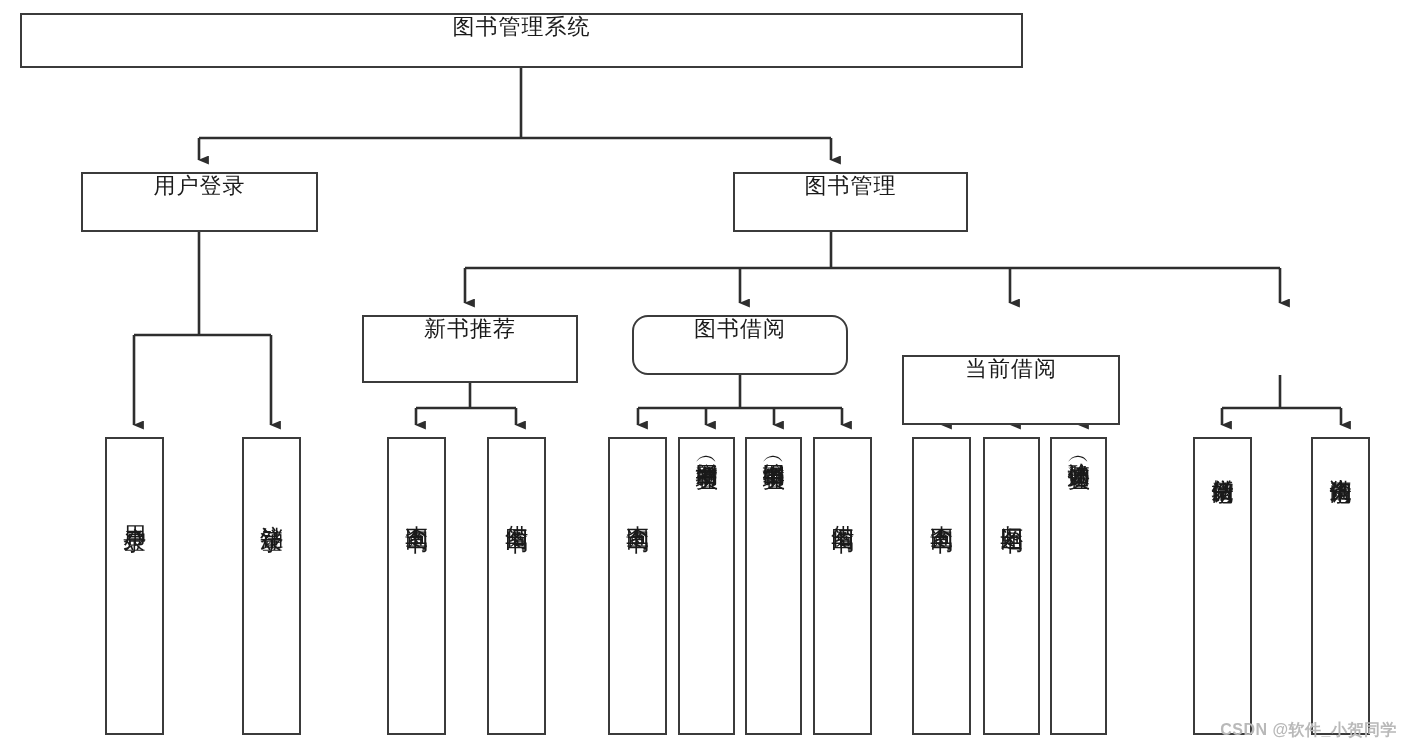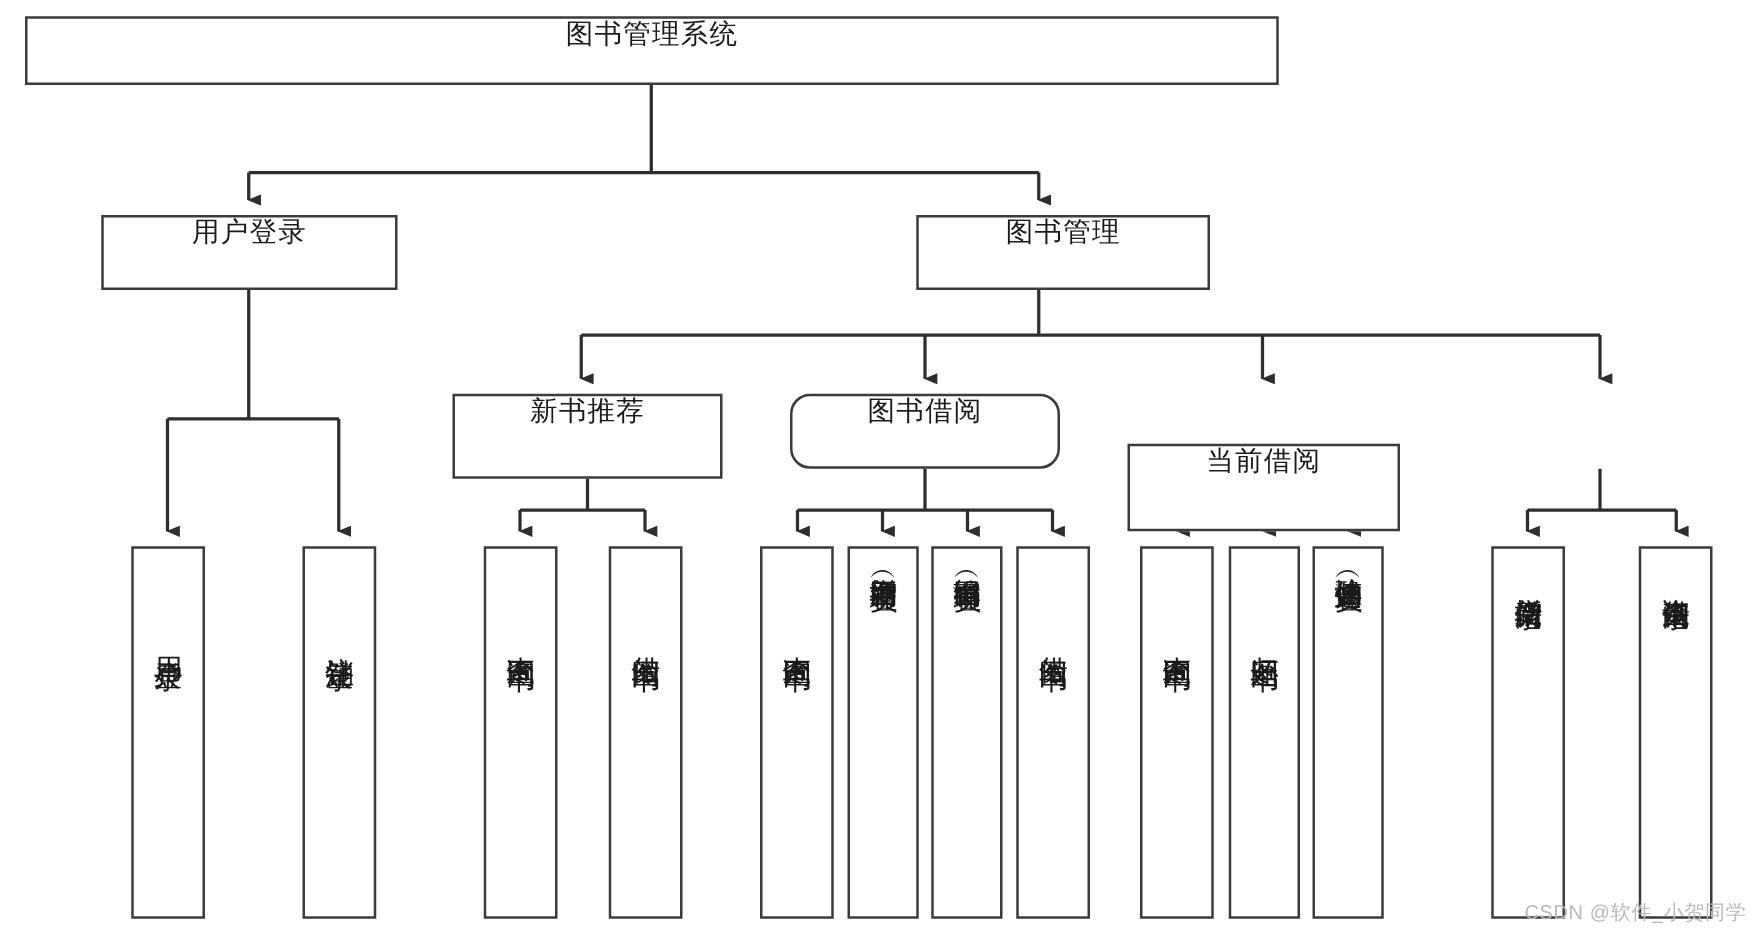--- a/index.html
+++ b/index.html
@@ -67,20 +67,21 @@
   }
   #watermark {
     position: absolute;
     right: 8px;
     bottom: 6px;
     font-size: 16px;
     color: #b9b9b9;
     letter-spacing: 0.5px;
     white-space: nowrap;
     font-family: "Liberation Sans", "DejaVu Sans", sans-serif;
+    font-weight: bold;
   }
 </style>
 </head>
 <body>
 
 <div id="canvas">
 
   <svg id="wires" viewBox="0 0 1405 747" width="1405" height="747" xmlns="http://www.w3.org/2000/svg">
     <defs>
       <marker id="arrow" viewBox="0 0 10 12" refX="5" refY="11" markerWidth="9" markerHeight="11" orient="auto-start-reverse" markerUnits="userSpaceOnUse">

